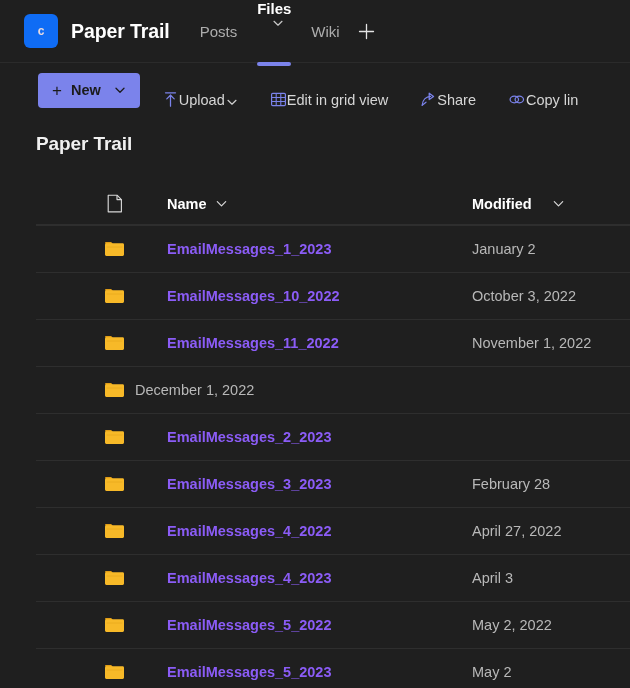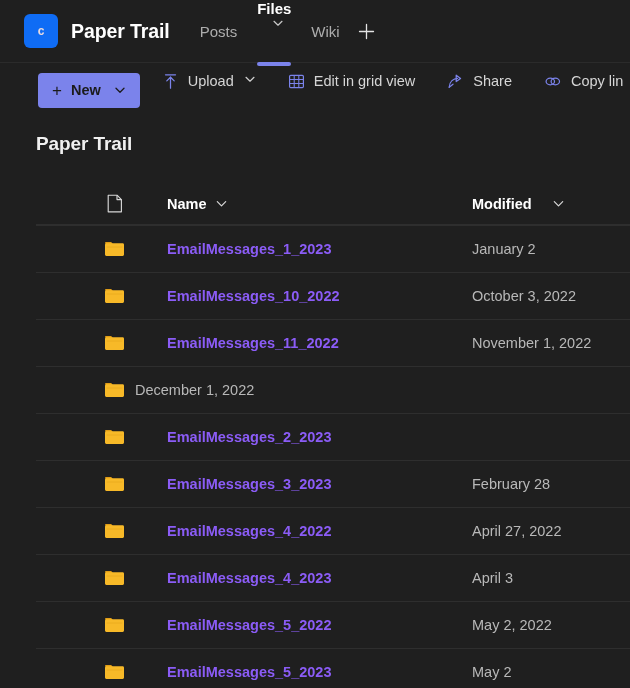--- a/index.html
+++ b/index.html
@@ -127,22 +127,22 @@
     cursor: pointer;
     flex: 0 0 auto;
   }
   .btn-new .plus {
     font-size: 17px;
     font-weight: 400;
     line-height: 1;
   }
   .tb-item {
     display: inline-flex;
-    align-items: flex-start;
-    gap: 9px;
+    align-items: flex-end;
+    gap: 0;
     height: 35px;
     padding: 0 10px;
     margin-left: 12px;
     font-size: 14.5px;
     color: #d6d6d6;
     cursor: pointer;
     flex: 0 0 auto;
     border-radius: 4px;
   }
   .tb-icon {

